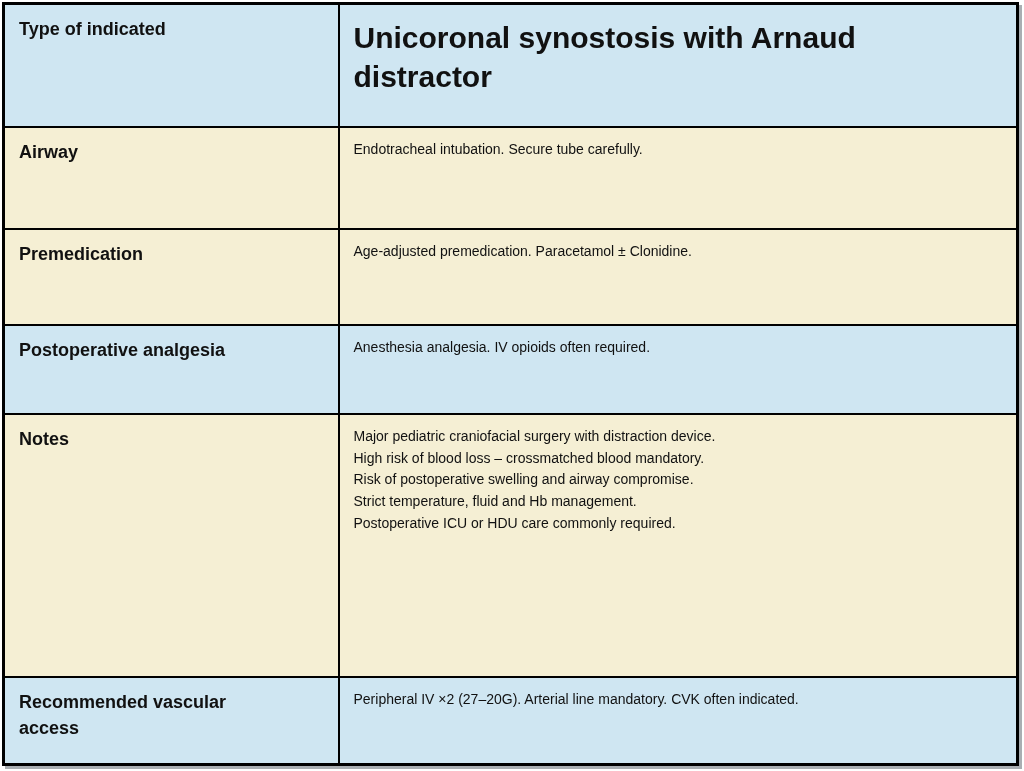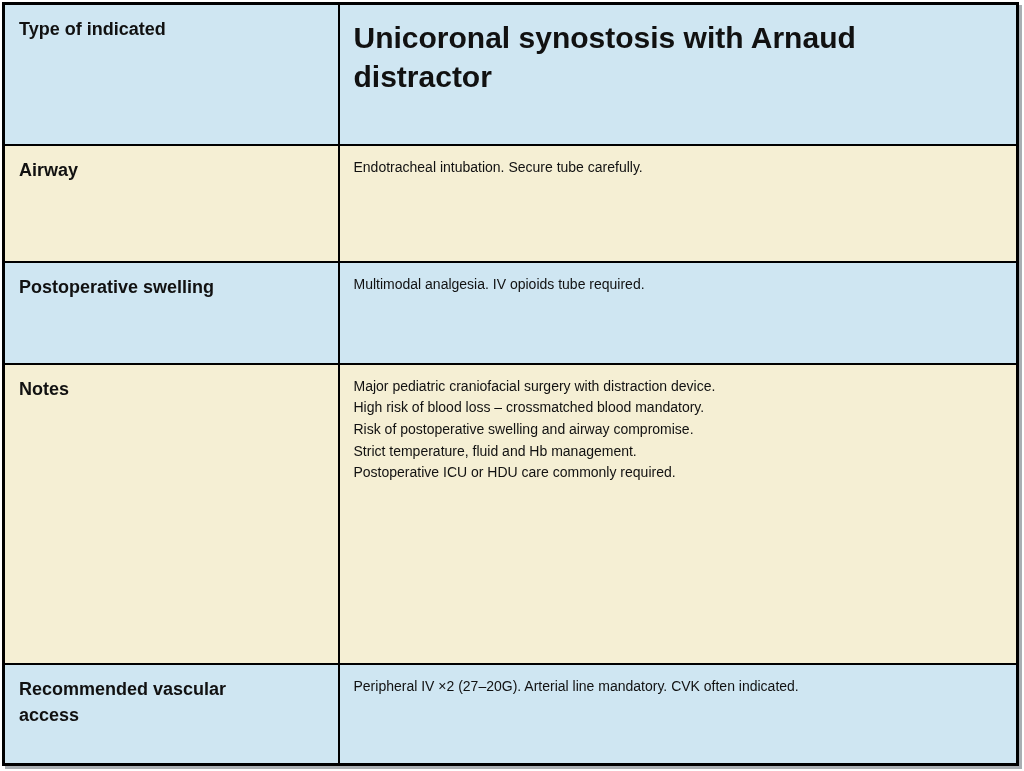--- a/index.html
+++ b/index.html
@@ -80,23 +80,27 @@
     </colgroup>
     <tbody>
       <tr class="bg-blue h-r1">
         <td class="label">Type of indicated</td>
         <td class="value title">Unicoronal synostosis with Arnaud distractor</td>
       </tr>
       <tr class="bg-cream h-r2">
         <td class="label">Airway</td>
         <td class="value">Endotracheal intubation. Secure tube carefully.</td>
       </tr>
+      <tr class="bg-cream h-r4">
+        <td class="label">Premedication</td>
+        <td class="value">Age-adjusted premedication. Paracetamol ± Clonidine.</td>
+      </tr>
       <tr class="bg-blue h-r5">
-        <td class="label">Postoperative swelling</td>
-        <td class="value">Multimodal analgesia. IV opioids tube required.</td>
+        <td class="label">Postoperative analgesia</td>
+        <td class="value">Anesthesia analgesia. IV opioids often required.</td>
       </tr>
       <tr class="bg-cream h-r6">
         <td class="label">Notes</td>
         <td class="value">Major pediatric craniofacial surgery with distraction device.
 High risk of blood loss – crossmatched blood mandatory.
 Risk of postoperative swelling and airway compromise.
 Strict temperature, fluid and Hb management.
 Postoperative ICU or HDU care commonly required.</td>
       </tr>
       <tr class="bg-blue h-r7">

